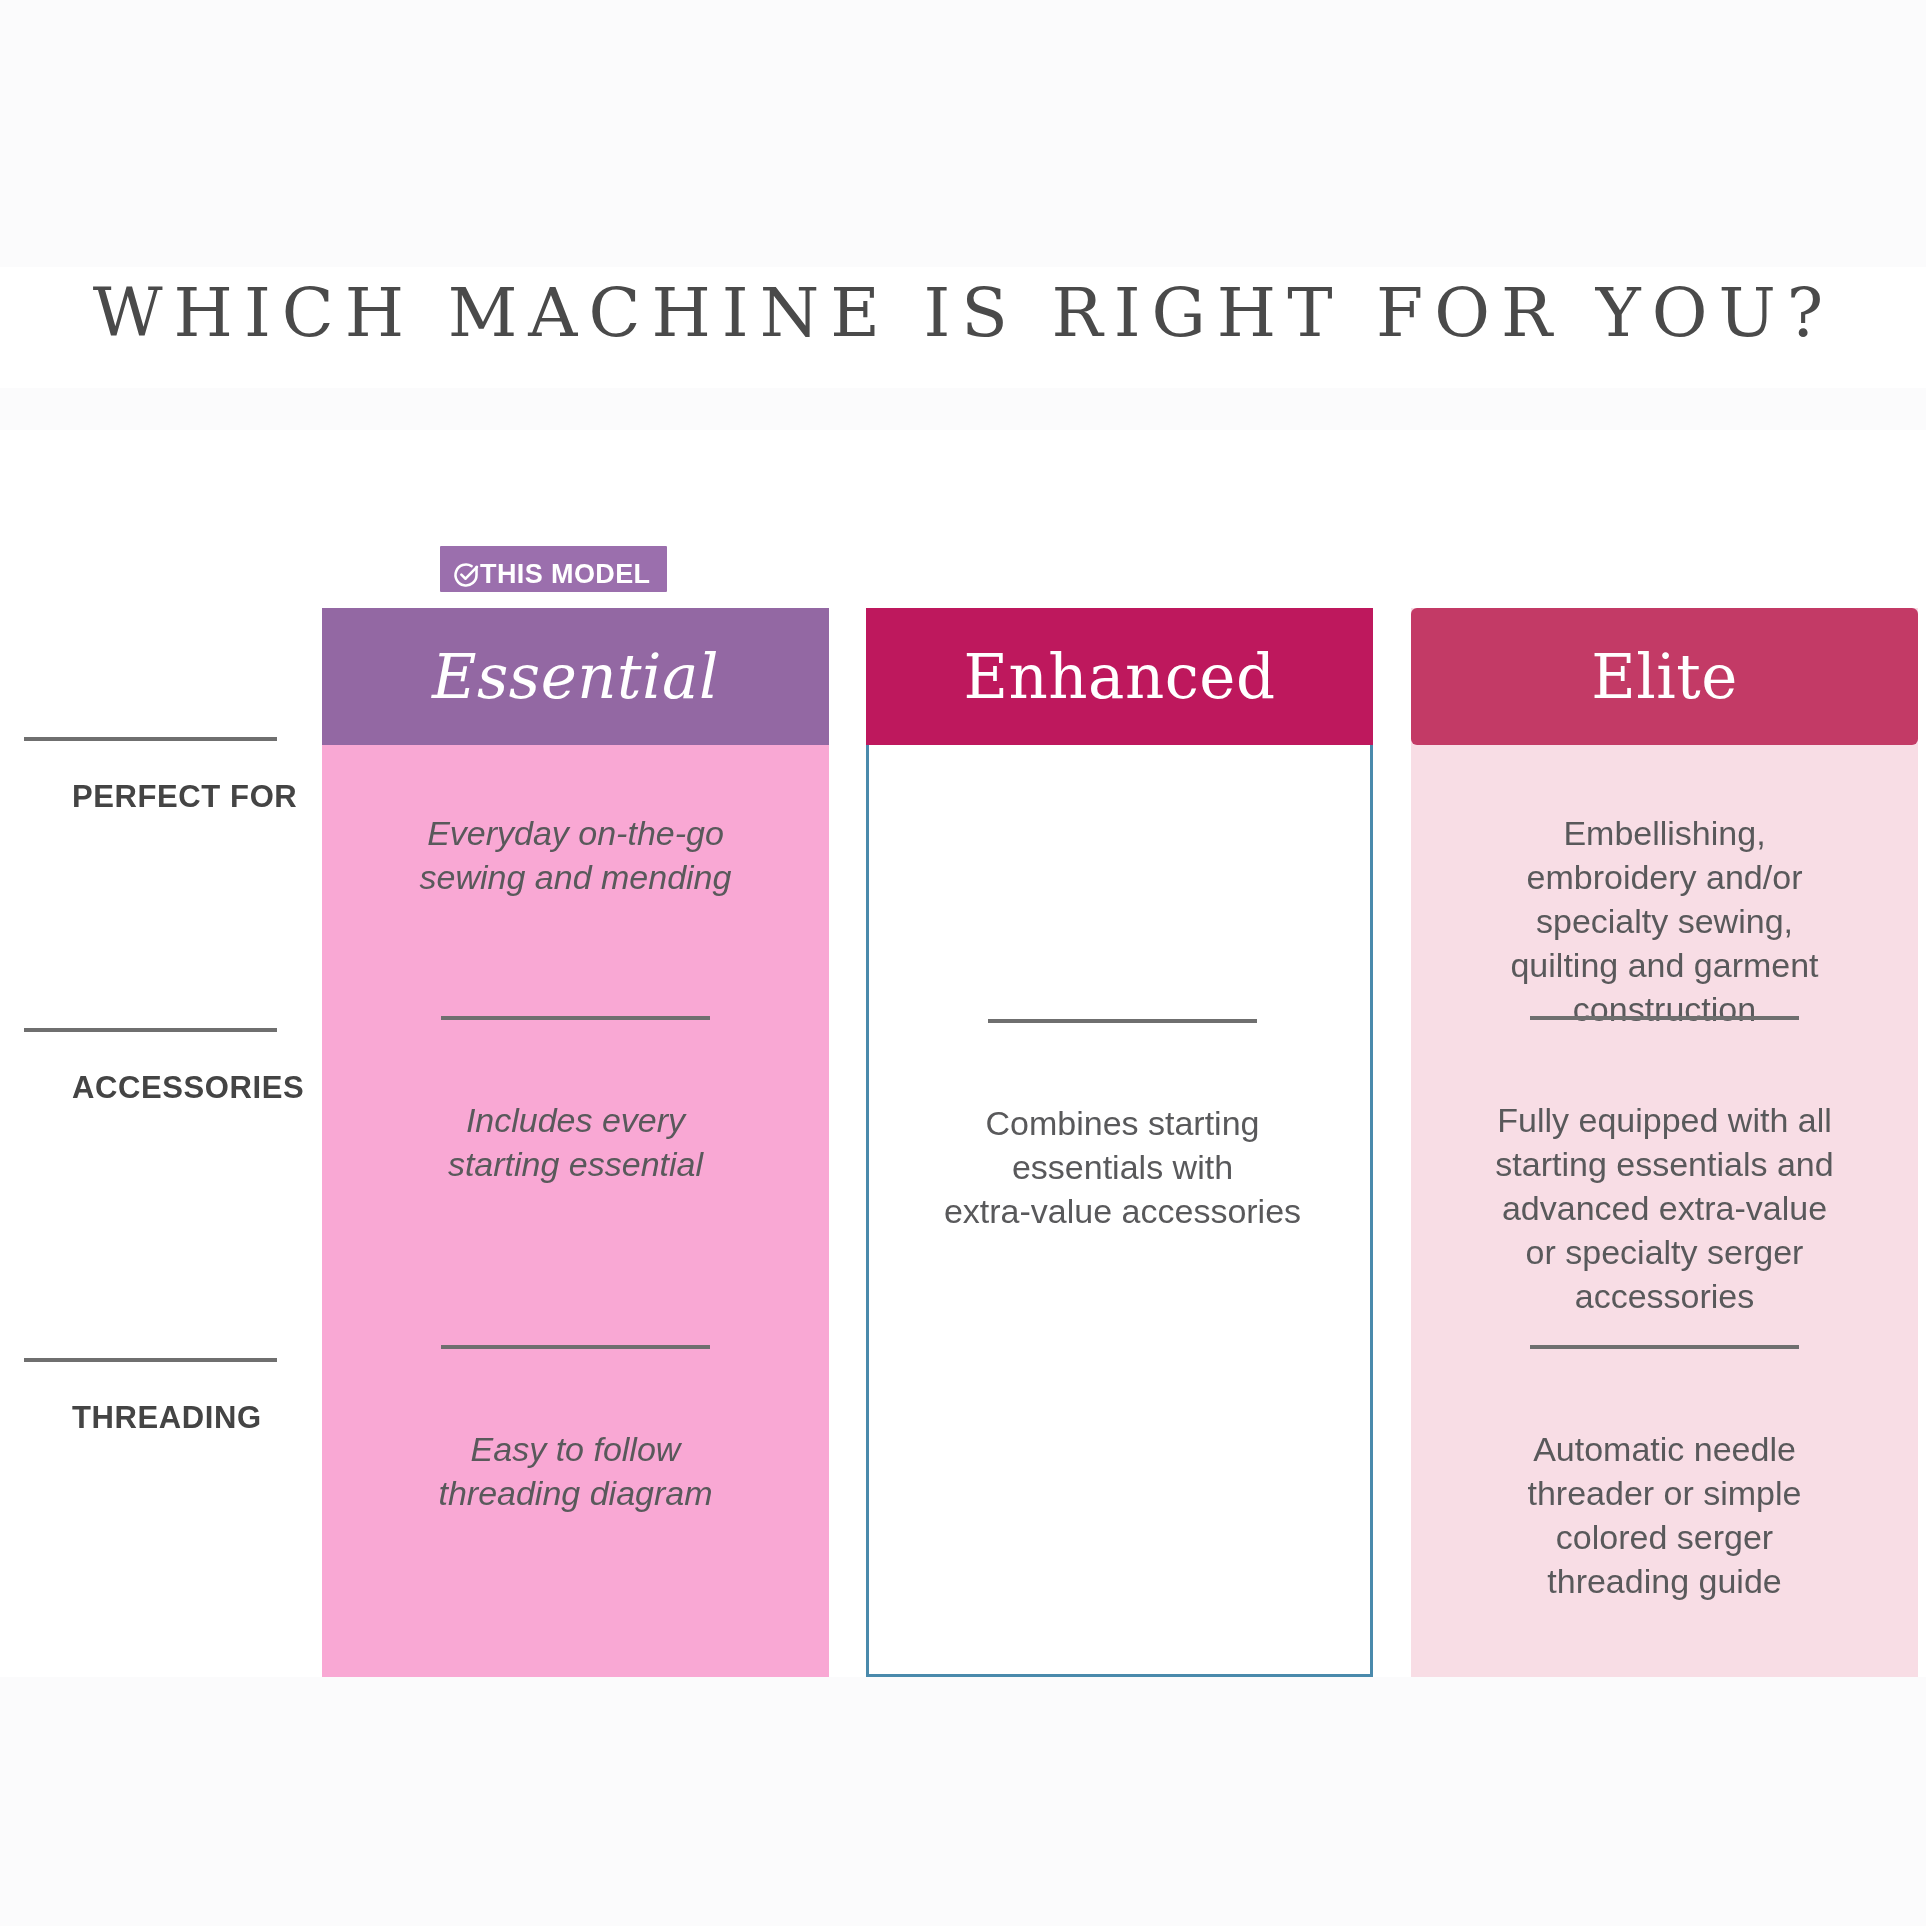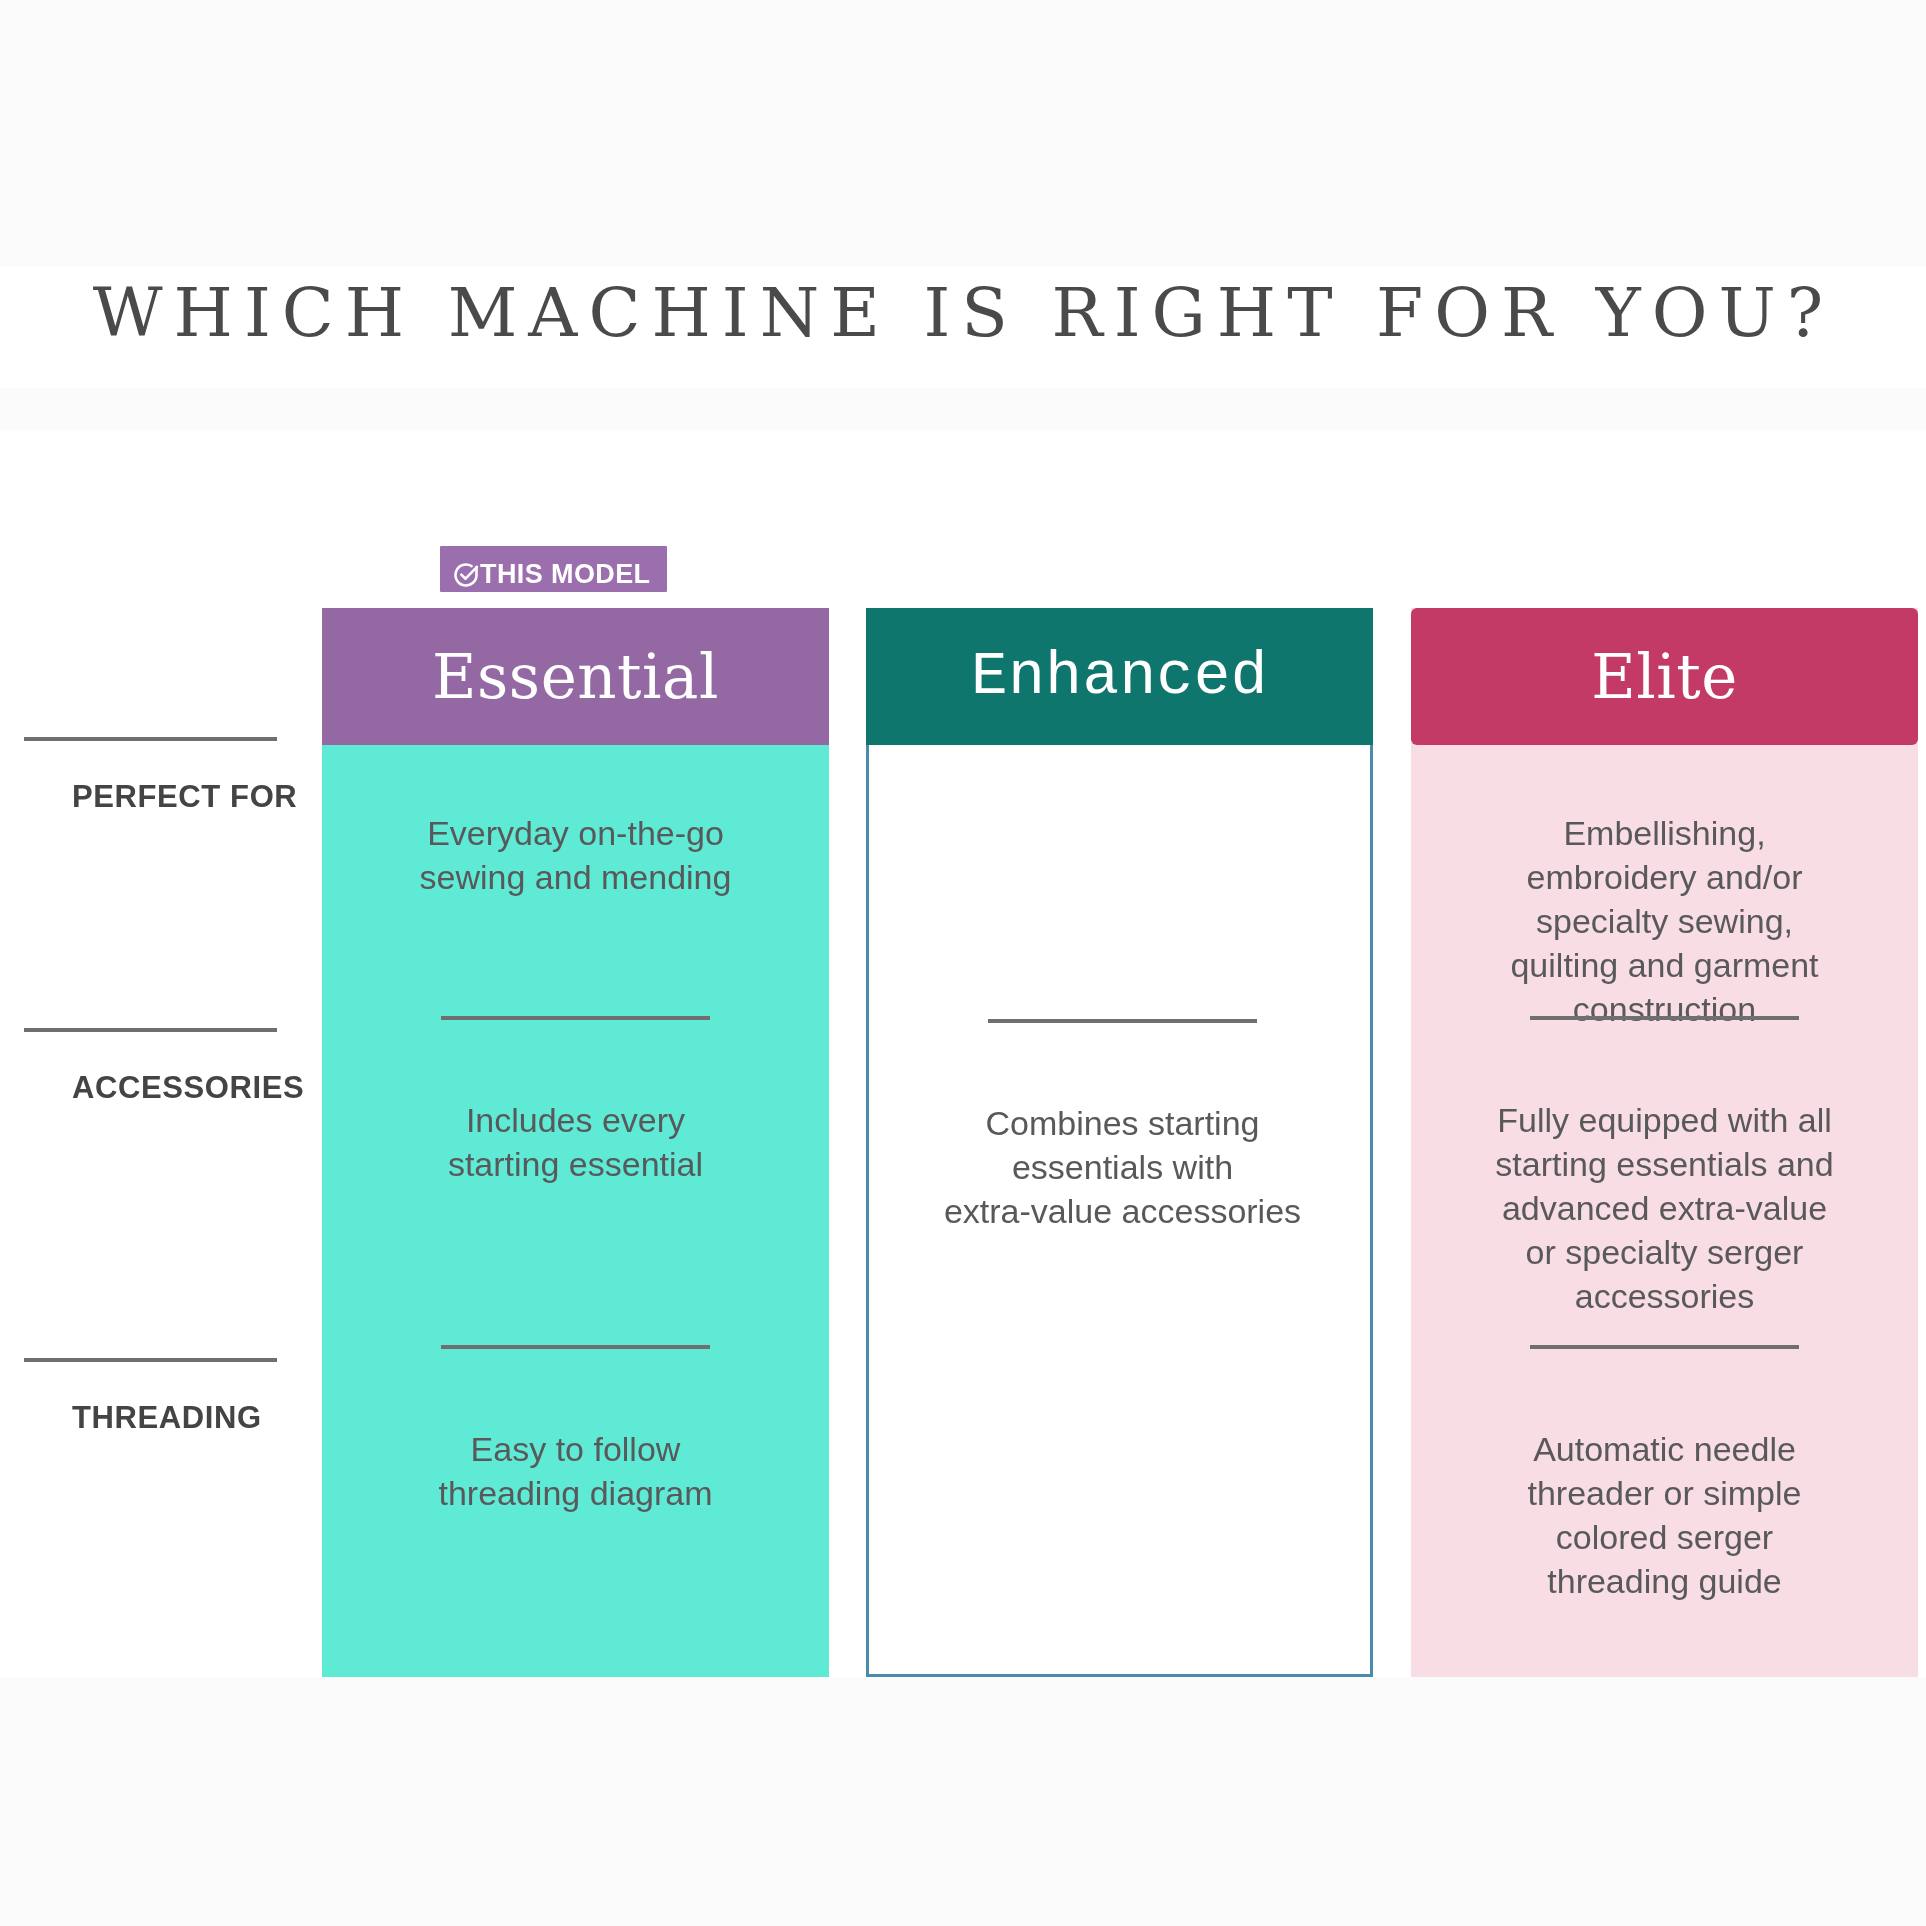--- a/index.html
+++ b/index.html
@@ -124,37 +124,37 @@
   #rowlabel-1 { top: 1028px; }
   #rowlabel-2 { top: 1358px; }
 
   
   .col {
     position: absolute;
     top: 608px;
     width: 507px;
     height: 1069px;
   }
-  #col-essential { left: 322px; background: #5eead4; }
+  #col-essential { left: 322px; background: #f9a8d4; font-style: italic; }
   #col-enhanced  { left: 866px; background: #ffffff; border: 3px solid #4a8aac; }
   #col-elite     { left: 1411px; background: #f8dde5; }
 
   .col-header {
     height: 137px;
     display: flex;
     align-items: center;
     justify-content: center;
     font-family: "DejaVu Serif", "Liberation Serif", serif;
     font-size: 61px;
     font-weight: 400;
     color: #ffffff;
     letter-spacing: 0.5px;
   }
   #col-essential .col-header { background: #9368a3; }
-  #col-enhanced  .col-header { background: #0f766e; margin: -3px -3px 0 -3px; font-family: Liberation Mono, monospace; }
+  #col-enhanced  .col-header { background: #be185d; margin: -3px -3px 0 -3px; }
   #col-elite     .col-header { background: #c33a66; border-radius: 6px; }
 
   .cell { text-align: center; }
   .cell .divider {
     width: 269px;
     height: 4px;
     background: #6f6f6f;
     margin: 0 auto;
   }
   .cell .cell-text {

